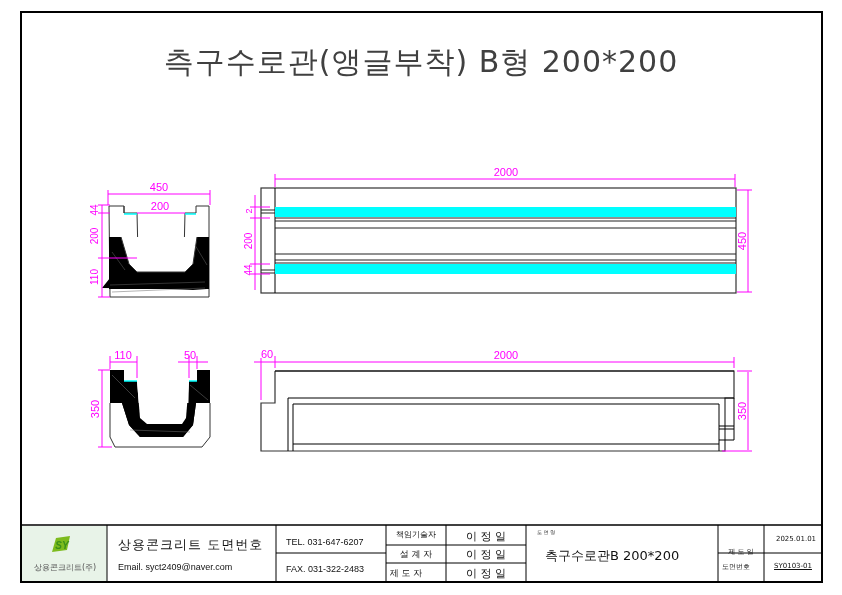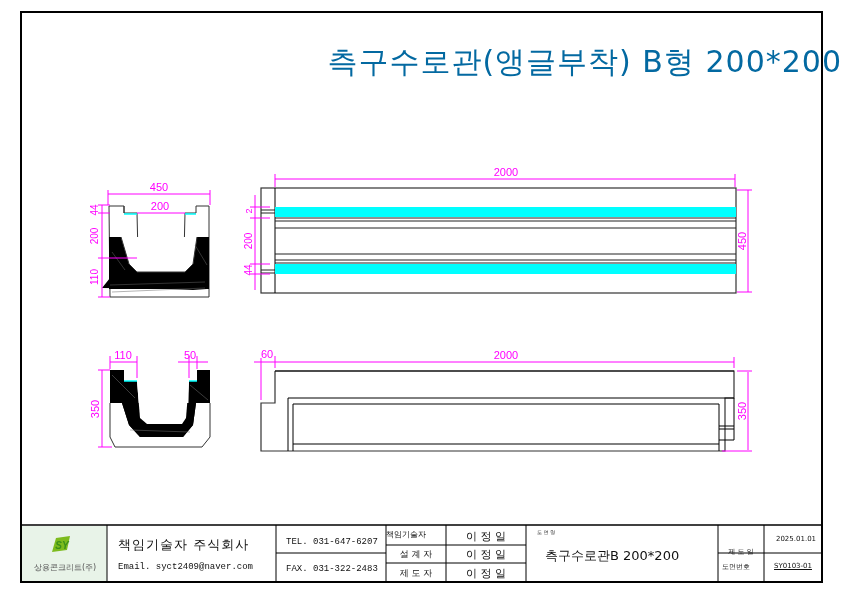--- a/index.html
+++ b/index.html
@@ -1,22 +1,22 @@
 <!DOCTYPE html>
 <html><head>
 <meta charset="utf-8">
 <style>
   html, body { margin:0; padding:0; background:#ffffff; }
   body { width:842px; height:595px; position:relative; overflow:hidden;
          font-family:"DejaVu Sans", sans-serif; }
   #sheet { position:absolute; left:0; top:0; width:842px; height:595px; }
-  .title-main { position:absolute; left:0; top:42px; width:842px; text-align:right;
-    font-size:30px; color:#0369a1; letter-spacing:1px; font-family:"DejaVu Sans", sans-serif; }
+  .title-main { position:absolute; left:0; top:42px; width:842px; text-align:center;
+    font-size:30px; color:#404040; letter-spacing:1px; font-family:"DejaVu Sans", sans-serif; }
   .tb { position:absolute; font-family:"DejaVu Sans", sans-serif; color:#111; white-space:nowrap; }
-  .mono { font-family:Liberation Mono, monospace; }
+  .mono { font-family:Liberation Sans, sans-serif; }
   svg text { font-family:"Liberation Sans", sans-serif; }
 </style>
 </head>
 <body>
 
 <div id="sheet">
 
   <div class="title-main">측구수로관(앵글부착) B형 200*200</div>
 
   <svg width="842" height="595" viewBox="0 0 842 595" style="position:absolute;left:0;top:0">
@@ -174,30 +174,30 @@
       <line x1="718" y1="553" x2="822" y2="553"></line>
     </g>
 
     <g>
       <polygon points="56,538 70,536 67,550 52,552" fill="#7dbb1e"></polygon>
       <text x="62" y="549" font-size="10" font-weight="bold" fill="#3b8f1a" text-anchor="middle" font-style="italic">SY</text>
     </g>
   </svg>
 
   <div class="tb" style="left:25px;top:562px;width:80px;text-align:center;font-size:8px;color:#555;">상용콘크리트(주)</div>
-  <div class="tb" style="left:118px;top:536px;font-size:13px;letter-spacing:1px;">책임기술자 주식회사</div>
+  <div class="tb" style="left:118px;top:536px;font-size:13px;letter-spacing:1px;">상용콘크리트 도면번호</div>
   <div class="tb mono" style="left:118px;top:562px;font-size:9px;">Email. syct2409@naver.com</div>
   <div class="tb mono" style="left:286px;top:537px;font-size:9px;">TEL. 031-647-6207</div>
   <div class="tb mono" style="left:286px;top:564px;font-size:9px;">FAX. 031-322-2483</div>
 
-  <div class="tb" style="left:386px;top:529px;width:60px;font-size:8px;">책임기술자</div>
+  <div class="tb" style="left:386px;top:529px;width:60px;text-align:center;font-size:8px;">책임기술자</div>
   <div class="tb" style="left:446px;top:529px;width:80px;text-align:center;font-size:11px;">이 정 일</div>
   <div class="tb" style="left:386px;top:548px;width:60px;text-align:center;font-size:9px;">설 계 자</div>
   <div class="tb" style="left:446px;top:547px;width:80px;text-align:center;font-size:11px;">이 정 일</div>
-  <div class="tb" style="left:386px;top:567px;width:60px;text-align:center;font-size:9px;">제 도 자</div>
+  <div class="tb" style="left:376px;top:567px;width:60px;text-align:center;font-size:9px;">제 도 자</div>
   <div class="tb" style="left:446px;top:566px;width:80px;text-align:center;font-size:11px;">이 정 일</div>
 
   <div class="tb" style="left:537px;top:529px;font-size:5px;">도 면 명</div>
   <div class="tb" style="left:545px;top:547px;font-size:13px;">측구수로관B 200*200</div>
 
   <div class="tb" style="left:718px;top:535px;width:46px;text-align:center;font-size:7px;margin-top:12px;">제 도 일</div>
   <div class="tb" style="left:764px;top:535px;width:64px;text-align:center;font-size:7px;">2025.01.01</div>
   <div class="tb" style="left:718px;top:562px;width:36px;text-align:center;font-size:7px;">도면번호</div>
   <div class="tb" style="left:764px;top:562px;width:58px;text-align:center;font-size:7px;text-decoration:underline;">SY0103-01</div>
 </div>

